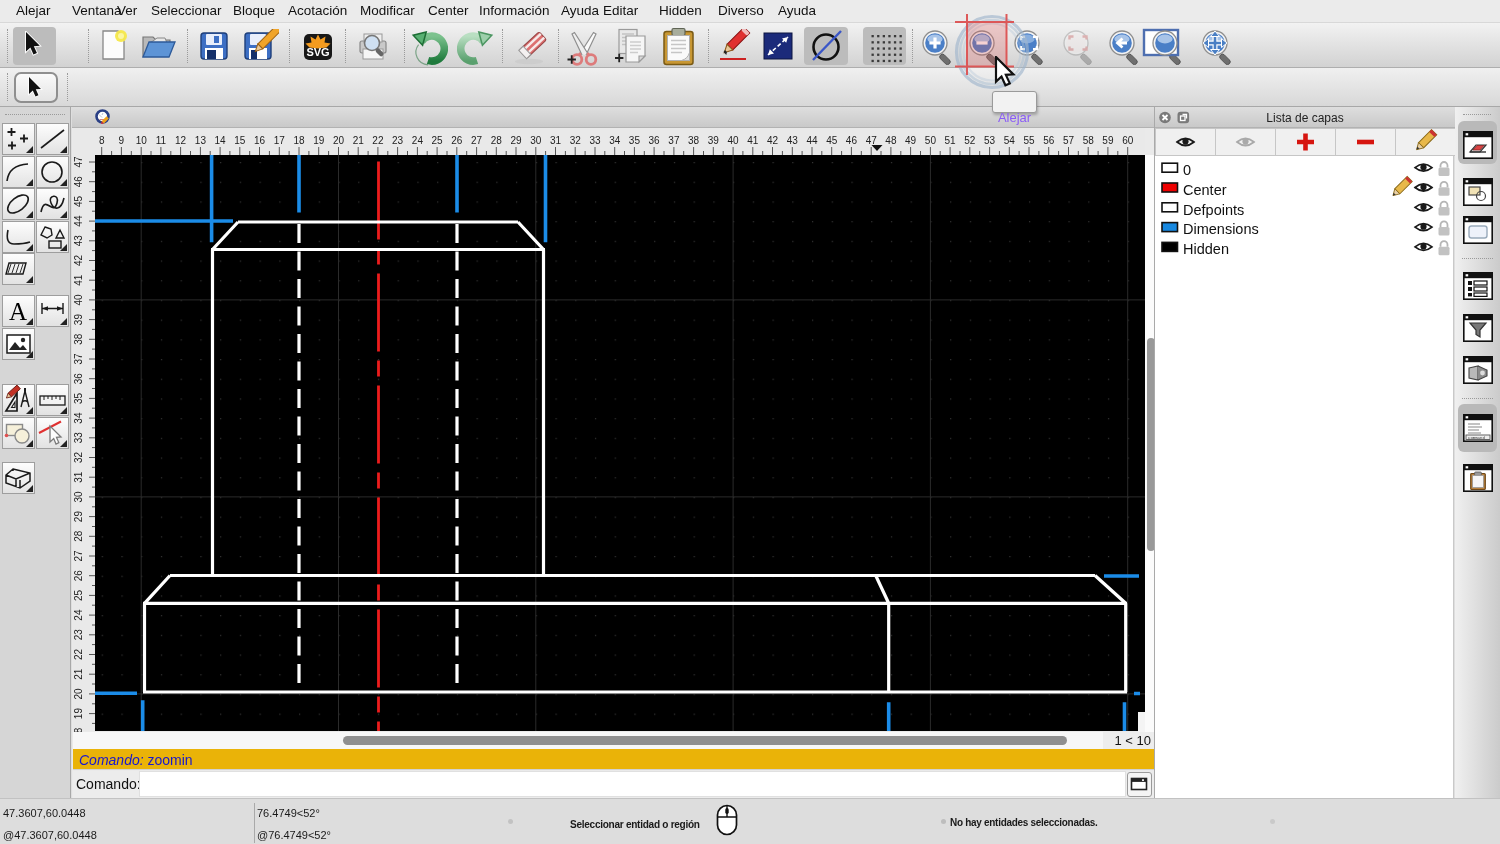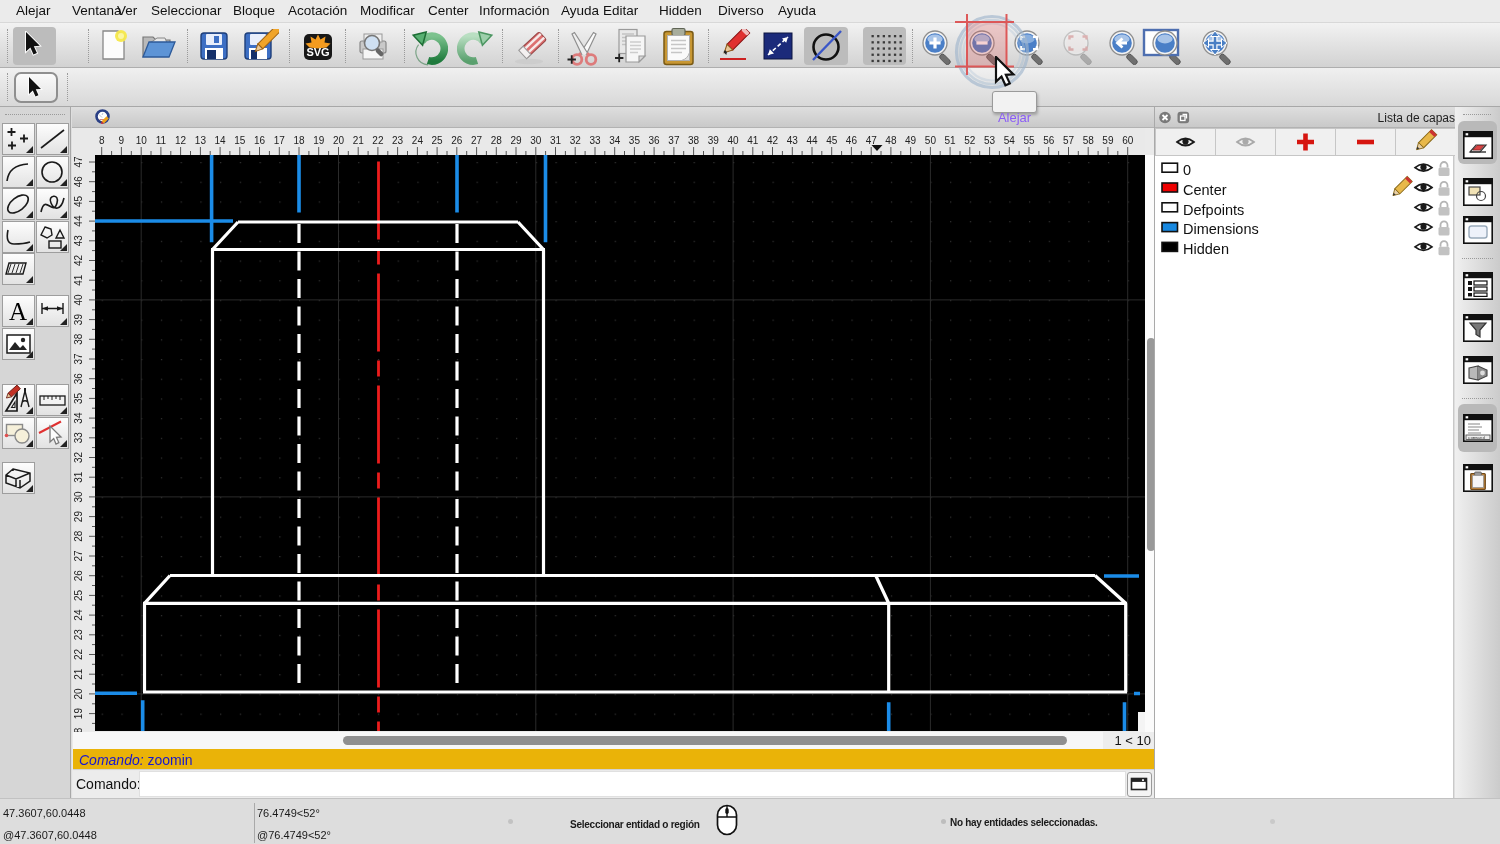--- a/index.html
+++ b/index.html
@@ -537,21 +537,21 @@
   </div>
 <div id="lpanel" class="abs">
 <div id="paneltitle">
       <svg style="position:absolute;left:3px;top:3px" width="34" height="15" viewBox="0 0 34 15">
         <circle cx="7" cy="7.5" r="5.8" fill="#7a7a7a"></circle>
         <path d="M4.5,5 l5,5 M9.5,5 l-5,5" stroke="#fff" stroke-width="1.8"></path>
         <rect x="19.5" y="1.7" width="11.6" height="11.6" rx="3" fill="#7a7a7a"></rect>
         <rect x="22.5" y="6" width="4.5" height="4.5" fill="none" stroke="#fff" stroke-width="1.3"></rect>
         <path d="M24.5,4.5 h4 v4" fill="none" stroke="#fff" stroke-width="1.3"></path>
       </svg>
-      <div style="position:absolute;left:0;width:300px;text-align:right;top:4px;font-size:12px;color:#222">Lista de capas</div>
+      <div style="position:absolute;left:0;width:300px;text-align:center;top:4px;font-size:12px;color:#222">Lista de capas</div>
     </div>
 <svg width="300" height="28" viewBox="0 0 300 28" style="position:absolute;left:0;top:21px">
       <rect width="300" height="28" fill="#f0f0f0"></rect>
       <rect x="0.5" y="0.5" width="60" height="27" fill="none" stroke="#c6c6c6"></rect>
       <rect x="60.5" y="0.5" width="60" height="27" fill="none" stroke="#c6c6c6"></rect>
       <rect x="120.5" y="0.5" width="60" height="27" fill="none" stroke="#c6c6c6"></rect>
       <rect x="180.5" y="0.5" width="60" height="27" fill="none" stroke="#c6c6c6"></rect>
       <rect x="240.5" y="0.5" width="60" height="27" fill="none" stroke="#c6c6c6"></rect>
       <g transform="translate(22,14)">
         <path d="M0,0 Q8.5,-7 17,0 Q8.5,7 0,0 Z" fill="none" stroke="#1a1a1a" stroke-width="1.7"></path>

